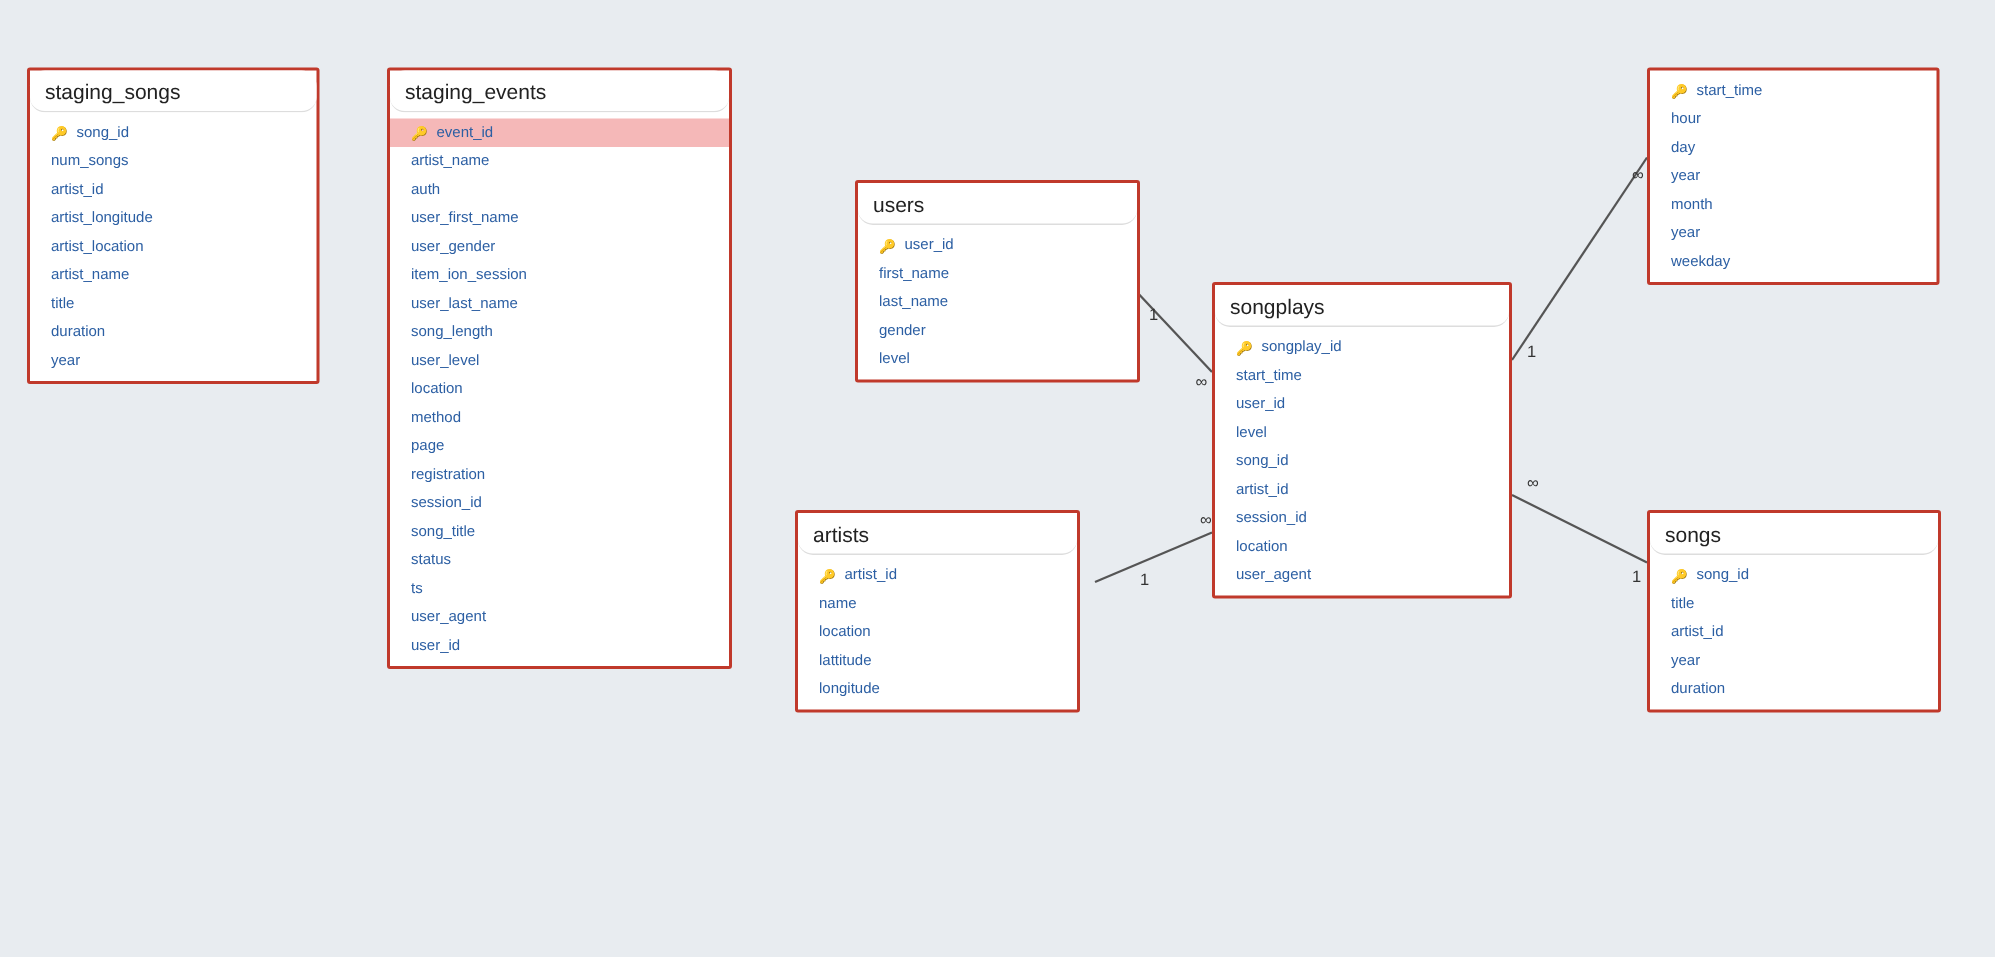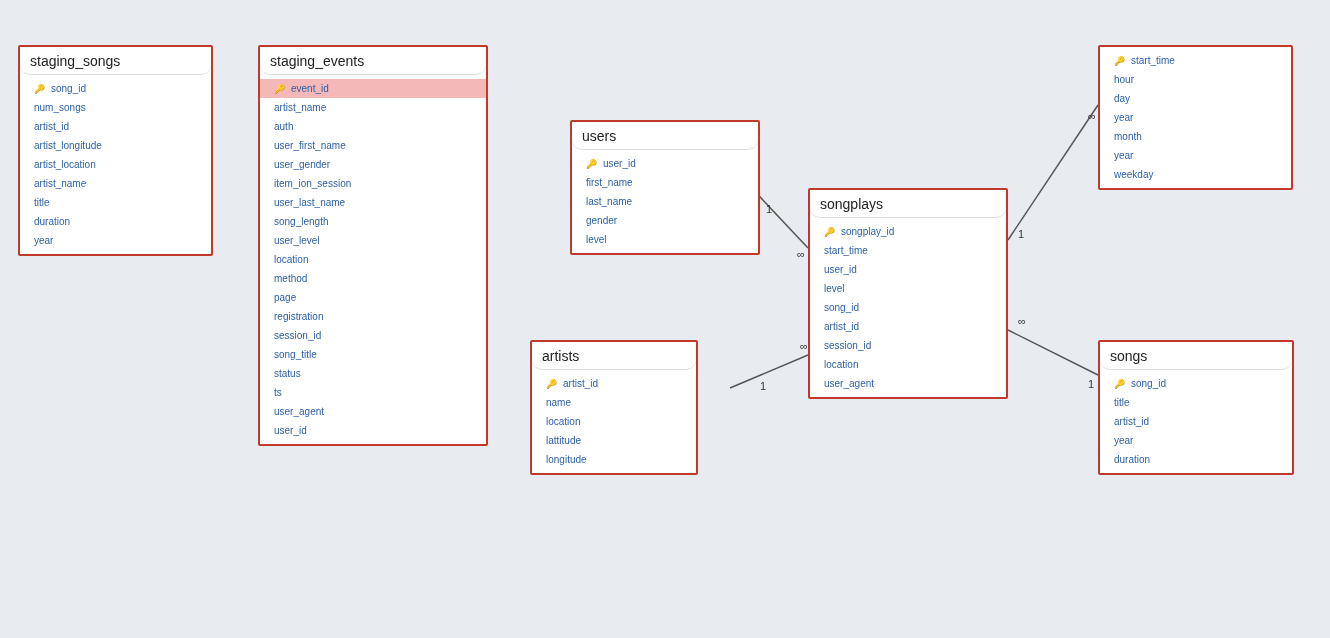--- a/index.html
+++ b/index.html
@@ -229,21 +229,21 @@
         </div>
       <div class="field-row">
           <span>gender</span>
         </div>
       <div class="field-row">
           <span>level</span>
         </div>
     </div>
   </div>
 
-  <div class="table-box" style="left:530px; top:340px; width:168px;">
+  <div class="table-box" style="left:530px; top:340px; width:190px;">
     <div class="table-title">artists</div>
     <div class="table-fields">
       <div class="field-row pk">
         <span class="pk-icon"></span>
         <span>artist_id</span>
       </div>
       <div class="field-row">
           <span>name</span>
         </div>
       <div class="field-row">

